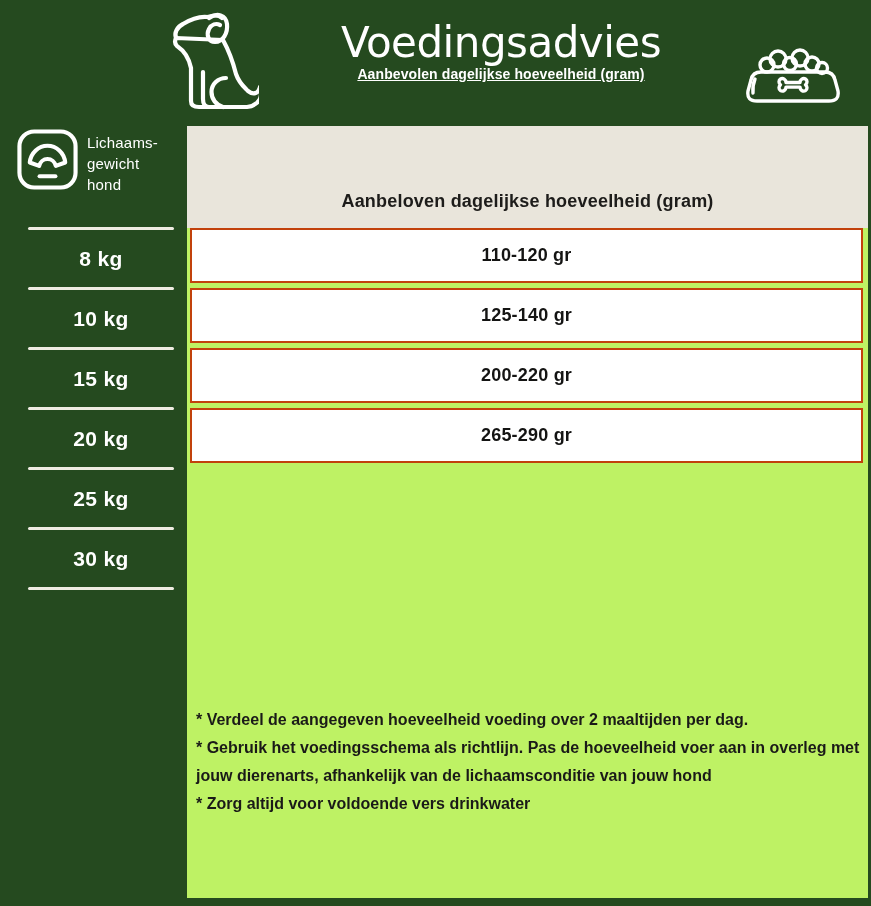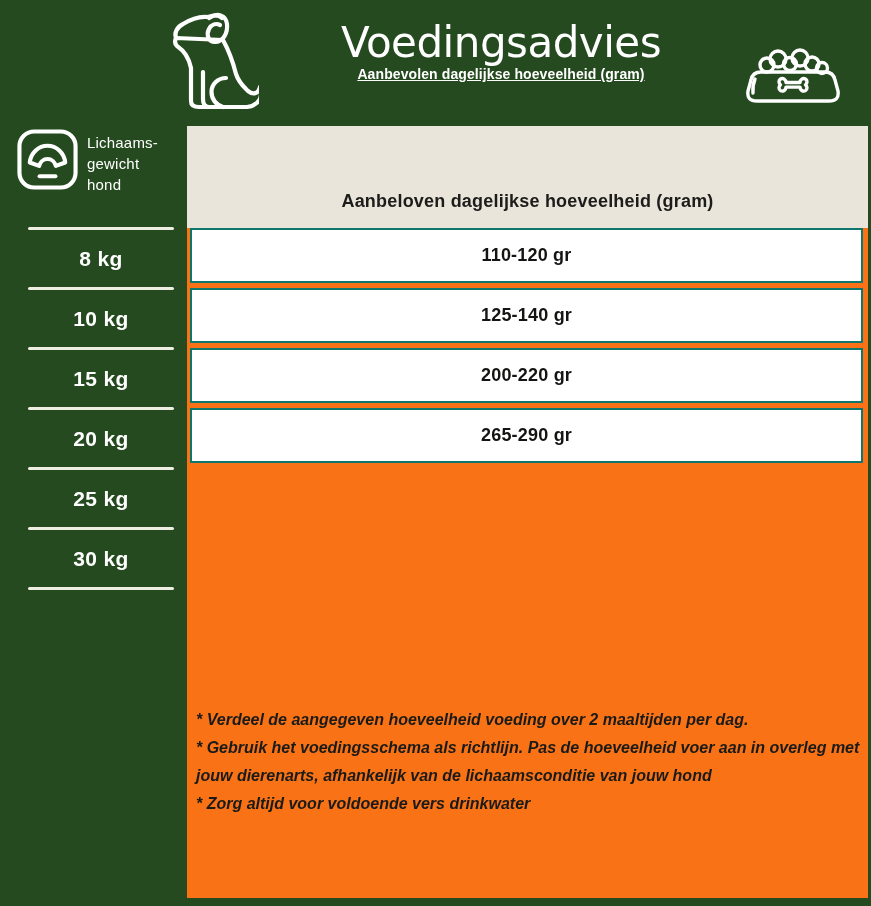--- a/index.html
+++ b/index.html
@@ -15,30 +15,30 @@
   .title{font-family:"DejaVu Sans",sans-serif;font-weight:normal;font-size:42px;letter-spacing:-0.5px;line-height:1.1;}
   .subtitle{margin-top:0;font-weight:bold;font-size:14px;letter-spacing:0.1px;text-decoration:underline;}
   
   .scale-wrap{position:absolute;left:16px;top:128px;display:flex;align-items:flex-start;gap:8px;}
   .scale-label{color:#ffffff;font-weight:normal;font-size:15px;line-height:21px;padding-top:4px;letter-spacing:0.2px;}
   .weights{position:absolute;left:28px;top:227px;width:146px;}
   .sep{height:3px;background:#EFECE2;border-radius:2px;}
   .weight-label{height:57px;display:flex;align-items:center;justify-content:center;
     color:#ffffff;font-weight:bold;font-size:21px;letter-spacing:0.4px;}
   
-  .panel{position:absolute;left:187px;top:126px;width:681px;height:772px;background:#f97316;}
+  .panel{position:absolute;left:187px;top:126px;width:681px;height:772px;background:#bef264;}
   .panel-header{height:102px;background:#E9E5DB;box-sizing:border-box;
     display:flex;align-items:flex-end;justify-content:center;padding-bottom:16px;
     font-weight:bold;font-size:18px;color:#1D1C1A;letter-spacing:0.2px;}
   .cells{position:absolute;left:3px;right:5px;top:102px;}
   .cell{height:55px;margin-bottom:5px;box-sizing:border-box;background:#ffffff;
-    border:2px solid #0f766e;display:flex;align-items:center;justify-content:center;
+    border:2px solid #c2410c;display:flex;align-items:center;justify-content:center;
     font-weight:bold;font-size:18px;color:#141413;letter-spacing:0.2px;}
   .notes{position:absolute;left:9px;top:580px;width:676px;
-    font-weight:bold;font-size:16px;line-height:28px;color:#1A1A18;font-style:italic;}
+    font-weight:bold;font-size:16px;line-height:28px;color:#1A1A18;}
   .note-line{white-space:normal;}
   svg{display:block;}
 </style>
 </head>
 <body>
 
 <div class="canvas">
 
   <div class="dog-icon">
     <svg width="96" height="110" viewBox="0 0 96 110" fill="none" stroke="#ffffff" stroke-width="4.2" stroke-linecap="round" stroke-linejoin="round">

